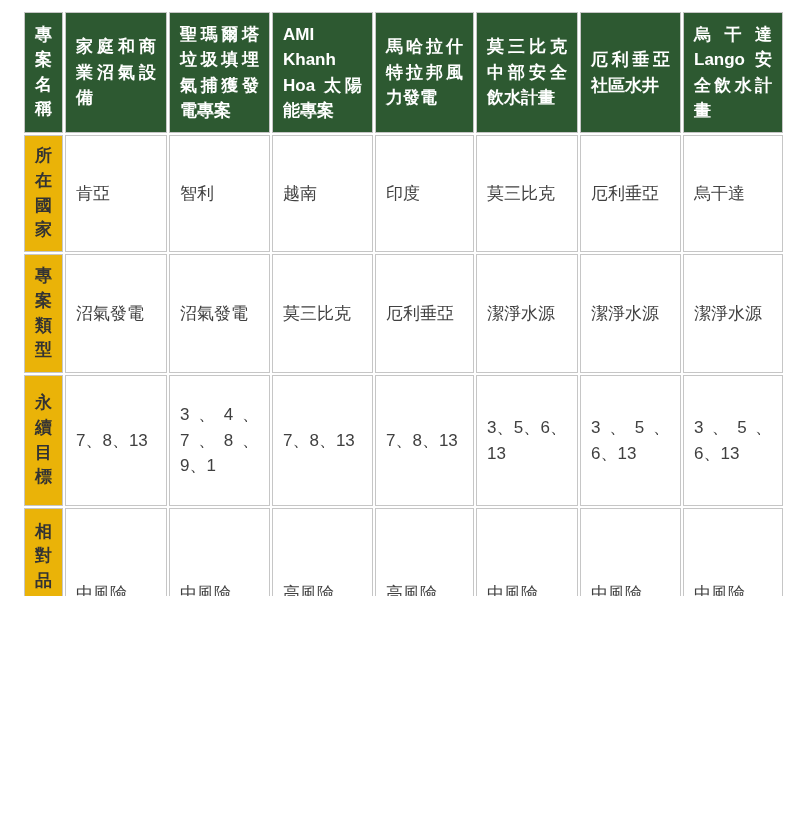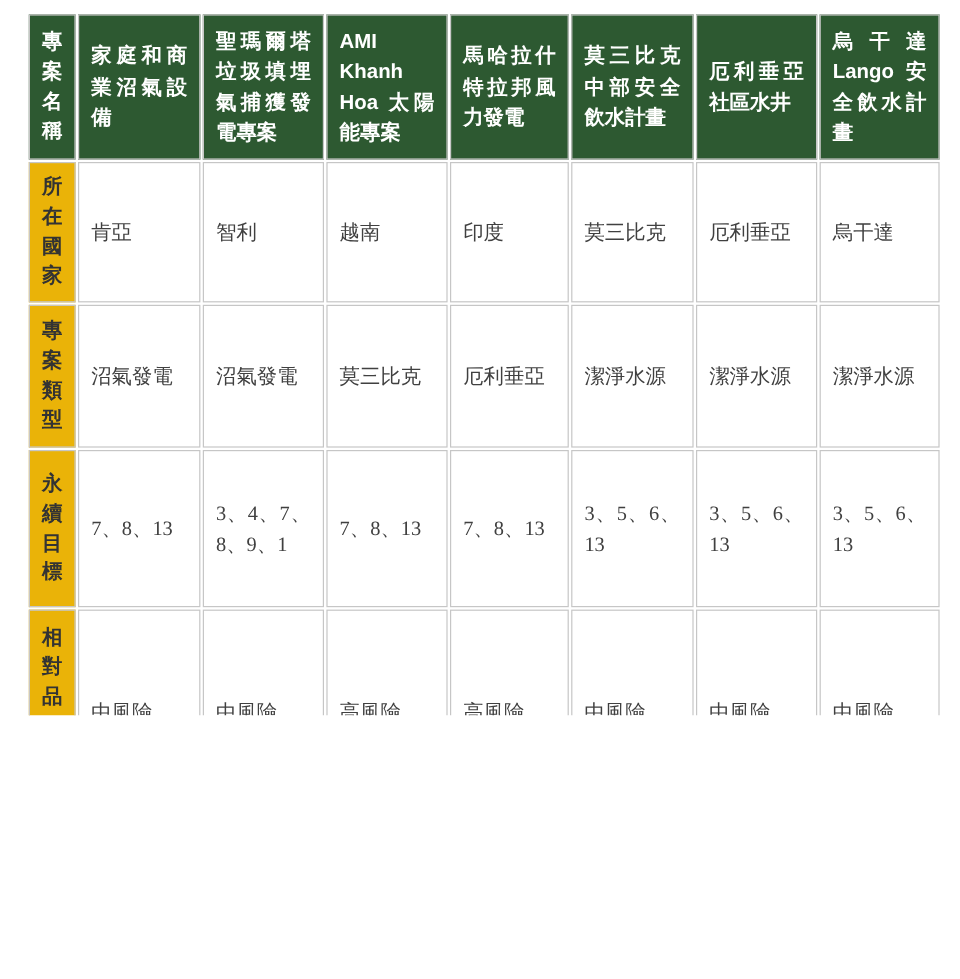--- a/index.html
+++ b/index.html
@@ -48,21 +48,21 @@
     font-weight: 600;
   }
   th.rowlabel {
     background: #eab308;
     color: #333333;
   }
   tr.r-head    { height: 121px; }
   tr.r-country { height: 117px; }
   tr.r-type    { height: 119px; }
   tr.r-standard{ height: 119px; }
-  tr.r-sdg     { height: 131px; font-family: Liberation Serif, serif; }
+  tr.r-sdg     { height: 131px; }
   tr.r-risk    { height: 171px; margin-top: 11px; }
 </style>
 </head>
 <body>
 
 <div class="page">
   <table class="projects">
     <colgroup>
       <col style="width:39px">
       <col style="width:102px">

